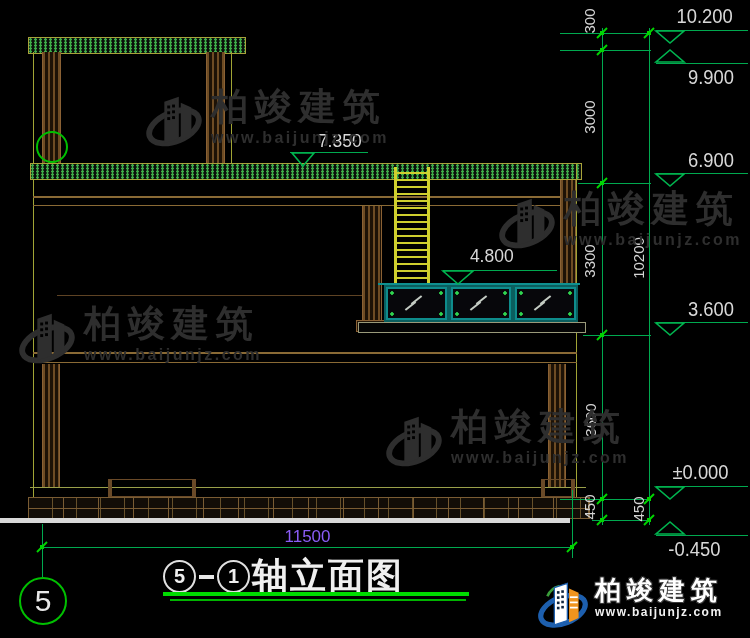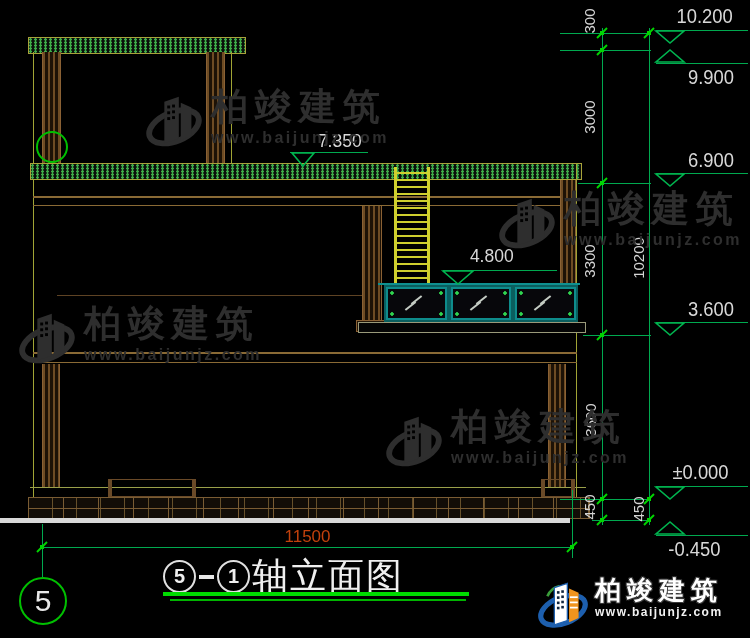--- a/index.html
+++ b/index.html
@@ -40,21 +40,21 @@
   .bench{border:1px solid #6a4a28;box-sizing:border-box;
     background-image:linear-gradient(90deg,#6a4a28 0 3px,transparent 3px),
                      linear-gradient(-90deg,#6a4a28 0 3px,transparent 3px);}
   .wm{position:absolute;display:flex;align-items:flex-start;gap:8px;color:#2e2e2e;pointer-events:none;}
   .wm .brand{font-weight:bold;font-size:37px;letter-spacing:7px;line-height:1.05;white-space:nowrap;}
   .wm .url{font-weight:bold;font-size:16px;letter-spacing:2.5px;margin-top:2px;white-space:nowrap;}
   .ring{position:absolute;border-radius:50%;}
   .titlebar{position:absolute;left:163px;top:552px;display:flex;align-items:center;color:#efefef;}
   .tcirc{width:29px;height:29px;border:2.5px solid #e0e0e0;border-radius:50%;display:flex;
          align-items:center;justify-content:center;font-size:20px;font-weight:bold;}
-  .tmain{font-size:36px;font-weight:normal;letter-spacing:2px;margin-left:2px;white-space:nowrap;}
+  .tmain{font-size:36px;font-weight:bold;letter-spacing:2px;margin-left:2px;white-space:nowrap;}
   .tscale{font-size:26px;font-weight:bold;letter-spacing:2px;margin-left:22px;}
   .tdash{width:15px;height:4px;background:#e8e8e8;margin:0 3px;display:inline-block;overflow:hidden;
          color:transparent;font-size:2px;}
   .logo{position:absolute;left:537px;top:576px;display:flex;align-items:flex-start;gap:6px;}
   .logo .brand{font-weight:bold;font-size:26px;letter-spacing:6px;color:#fff;line-height:1.1;white-space:nowrap;
       text-shadow:1px 1px 0 #3a3a3a,-1px -1px 0 #3a3a3a,1px -1px 0 #3a3a3a,-1px 1px 0 #3a3a3a;}
   .logo .url{font-weight:bold;font-size:12px;letter-spacing:1.5px;color:#f2f2f2;white-space:nowrap;}
 </style>
 </head>
 <body>
@@ -170,21 +170,21 @@
   <div class="spot" style="left:468px;top:245px;">4.800</div>
 
   <div class="vtext" style="left:573px;top:14px;width:32px;height:14px;">300</div>
   <div class="vtext" style="left:569px;top:110px;width:40px;height:14px;">3000</div>
   <div class="vtext" style="left:569px;top:254px;width:40px;height:14px;">3300</div>
   <div class="vtext" style="left:570px;top:413px;width:40px;height:14px;">3600</div>
   <div class="vtext" style="left:573px;top:500px;width:32px;height:14px;">450</div>
   <div class="vtext" style="left:614px;top:251px;width:48px;height:14px;">10200</div>
   <div class="vtext" style="left:622px;top:502px;width:32px;height:14px;">450</div>
 
-  <div class="abs" style="left:270px;top:527px;width:75px;text-align:center;color:#c2410c;font-size:17px;">11500</div>
+  <div class="abs" style="left:270px;top:527px;width:75px;text-align:center;color:#8b5cf6;font-size:17px;">11500</div>
 
   <div class="abs ring" style="left:19px;top:577px;width:44px;height:44px;border:2px solid #00c000;display:flex;align-items:center;justify-content:center;">
     <span style="color:#e8e8e8;font-size:30px;">5</span>
   </div>
 
   <div class="titlebar">
     <div class="tcirc">
       <span>5</span>
     </div>
     <span class="tdash">-</span>

